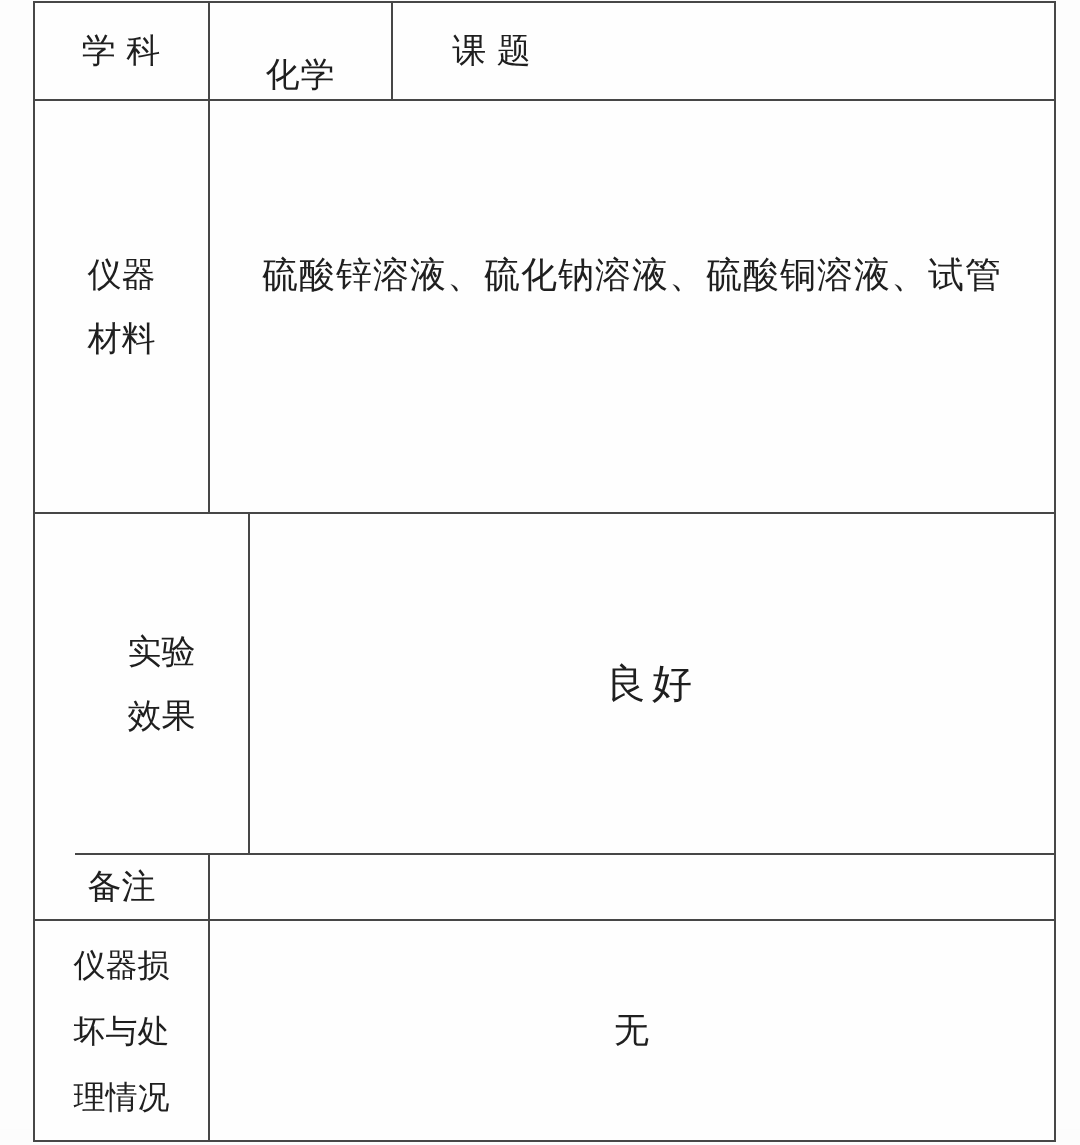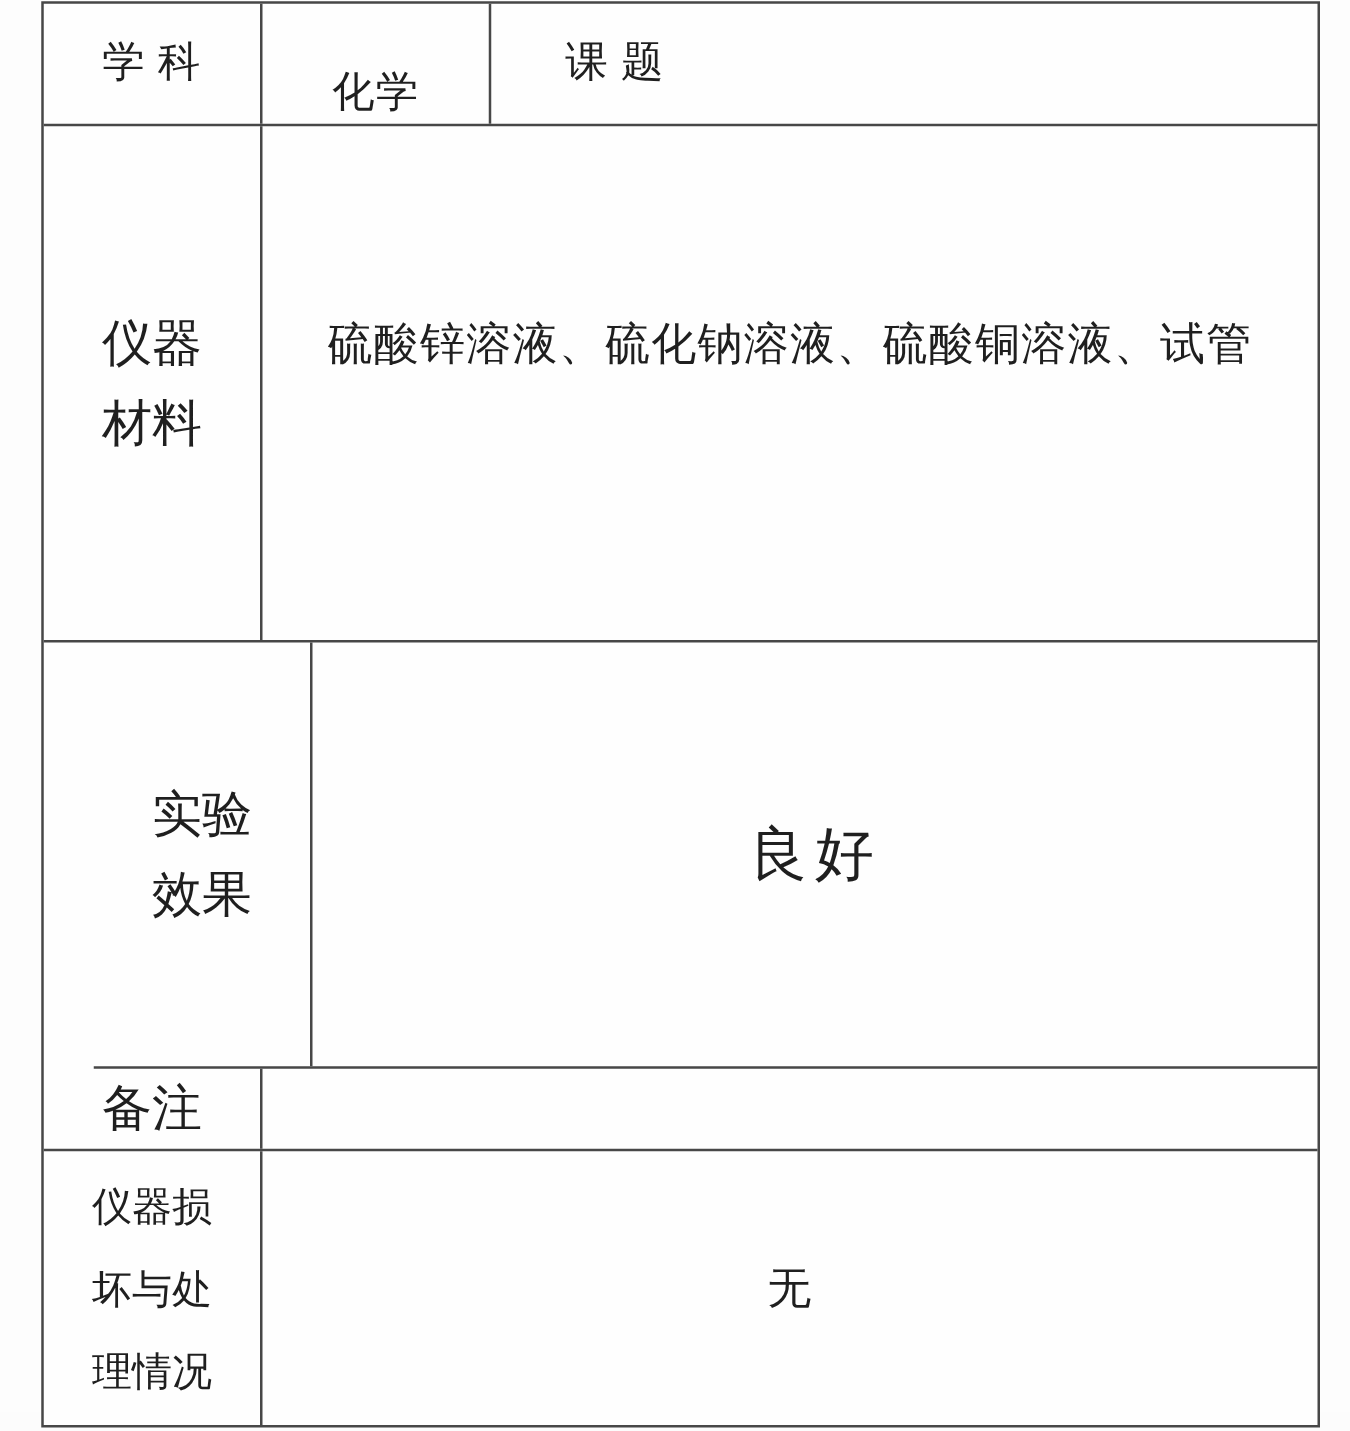--- a/index.html
+++ b/index.html
@@ -49,25 +49,25 @@
 
   .label-cell { width: 175px; flex-direction: column; }
   .value-cell { flex: 1; border-radius: 17px; }
 
   .txt {
     font-size: 34px;
     letter-spacing: 1px;
     line-height: 48px;
     white-space: pre;
   }
-  .label-line { font-size: 40px; line-height: 64px; white-space: pre; }
+  .label-line { font-size: 34px; line-height: 64px; white-space: pre; }
   .row-damage .label-line { font-size: 32px; line-height: 66px; }
 
   .materials-value { padding-bottom: 64px; font-size: 36px; letter-spacing: 1px; }
-  .result-value    { font-size: 47px; letter-spacing: 6px; }
+  .result-value    { font-size: 40px; letter-spacing: 6px; }
   .damage-value    { font-size: 35px; }
   .remarks-value   { font-size: 34px; }
 </style>
 </head>
 <body>
 
 <div class="sheet">
   <div class="tbl">
 
     <div class="row row-header">

